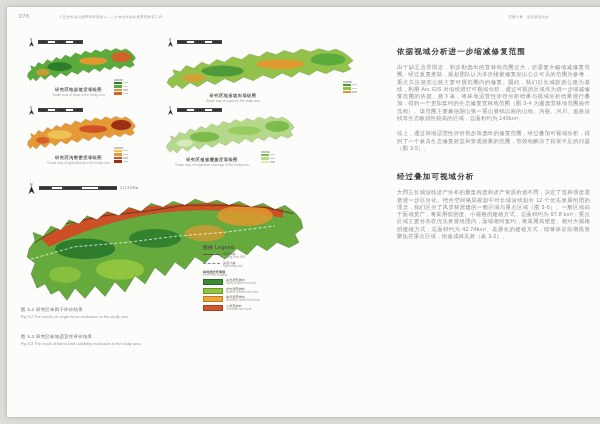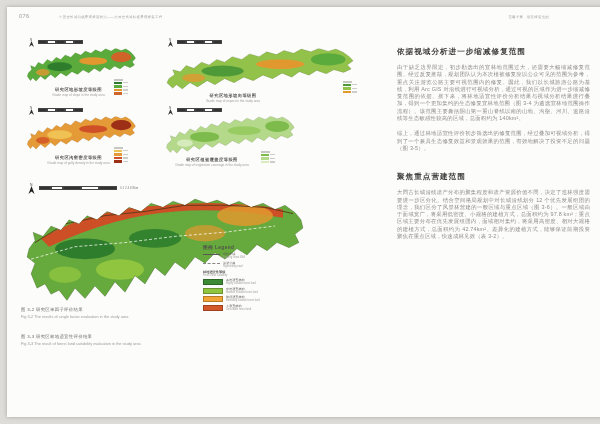--- a/index.html
+++ b/index.html
@@ -347,17 +347,17 @@
   <div class="abs figcap" style="left:14px;top:327px;">
     <div class="zh">图 3-3 研究区林地适宜性评价结果</div>
     <div class="en">Fig 3-3  The result of forest land suitability evaluation in the study area</div>
   </div>
 
   <div class="article">
     <h3>依据视域分析进一步缩减修复范围</h3>
     <p>由于缺乏边界限定，初步勘选出的宜林地范围过大，还需要大幅缩减修复范围。经过反复推敲，规划团队认为本次植被修复应以公众可见的范围为参考，重点关注游览公路主要可视范围内的修复。因此，我们以长城旅游公路为基线，利用 Arc GIS 对沿线进行可视域分析，通过可视的区域作为进一步缩减修复范围的依据。接下来，将林地适宜性评价分析结果与视域分析结果进行叠加，得到一个更加集约的生态修复宜林地范围（图 3-4 为遴选宜林地范围操作流程）。该范围主要囊括阴山第一重山脊线以南的山地、沟壑、河川、道路沿线等生态敏感性较高的区域，总面积约为 140km²。</p>
     <p>综上，通过林地适宜性评价初步筛选出的修复范围，经过叠加可视域分析，得到了一个兼具生态修复效益和景观效果的范围，有效地解决了投资不足的问题（图 3-5）。</p>
     <div class="gap"></div>
-    <h3>聚焦重点营建范围</h3>
+    <h3>经过叠加可视域分析</h3>
     <p>大同古长城沿线遗产分布的聚集程度和遗产资源价值不同，决定了造林强度需要进一步区分化。结合空间格局规划中对长城沿线划分 12 个优先发展组团的理念，我们区分了风景林营建的一般区域与重点区域（图 3-6）。一般区域由于面域宽广，将采用低密度、小规格的建植方式，总面积约为 97.8 km²；重点区域主要分布在优先发展组团内，面域相对集约，将采用高密度、相对大规格的建植方式，总面积约为 42.74km²。差异化的建植方式，能够保证前期投资聚焦在重点区域，快速成林见效（表 3-2）。</p>
   </div>
 
 </div>
 
 </body></html>

